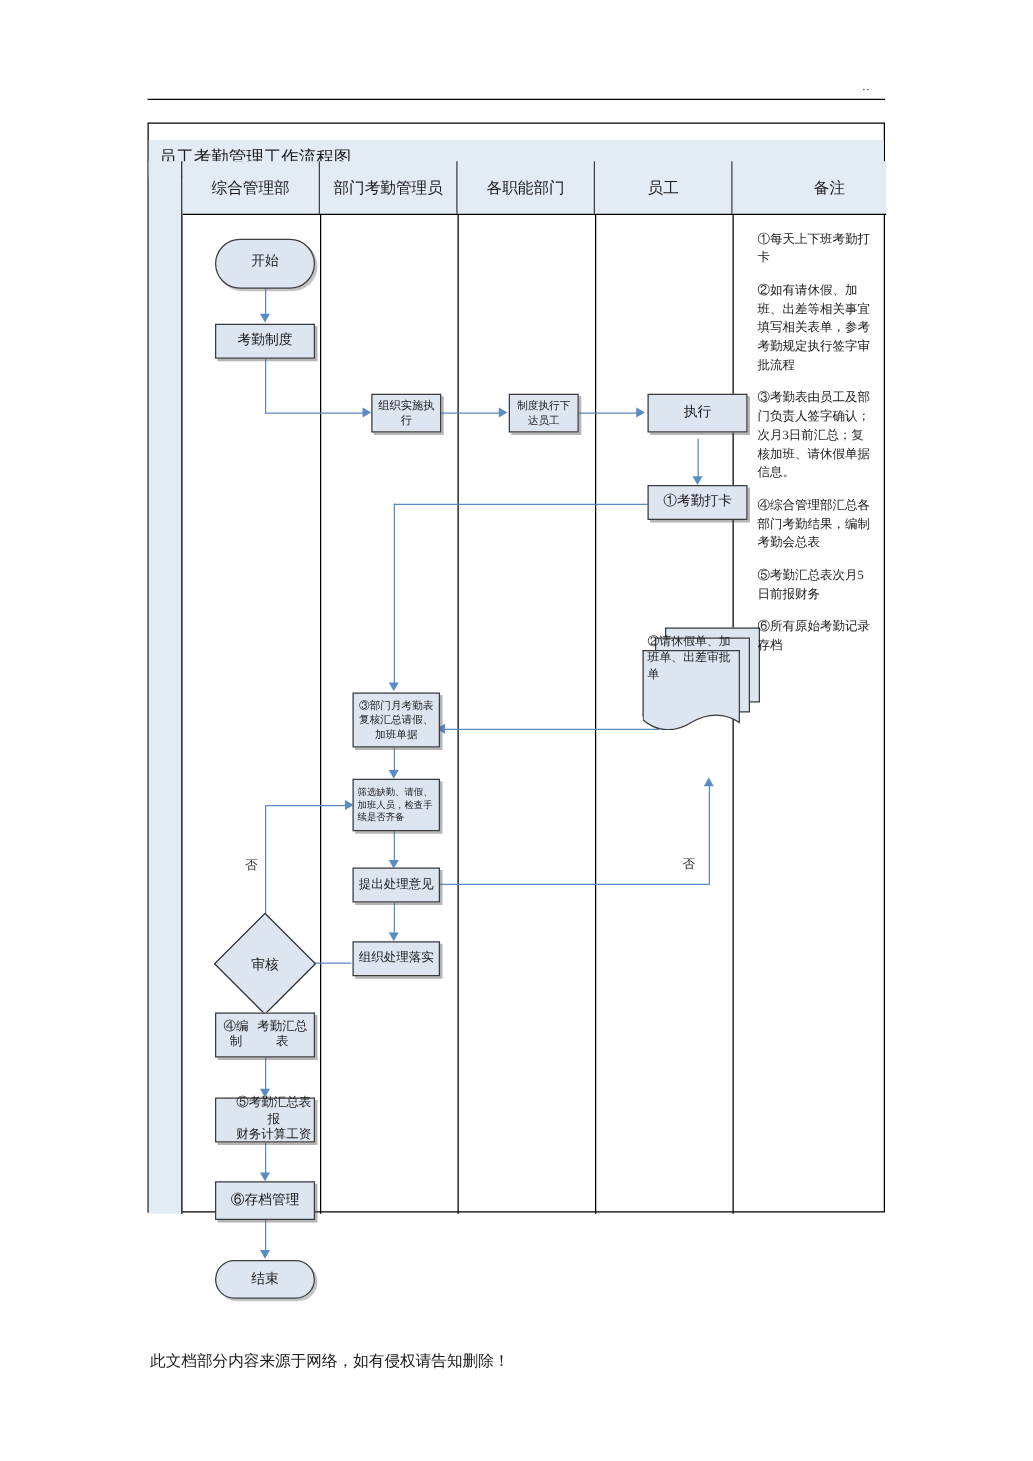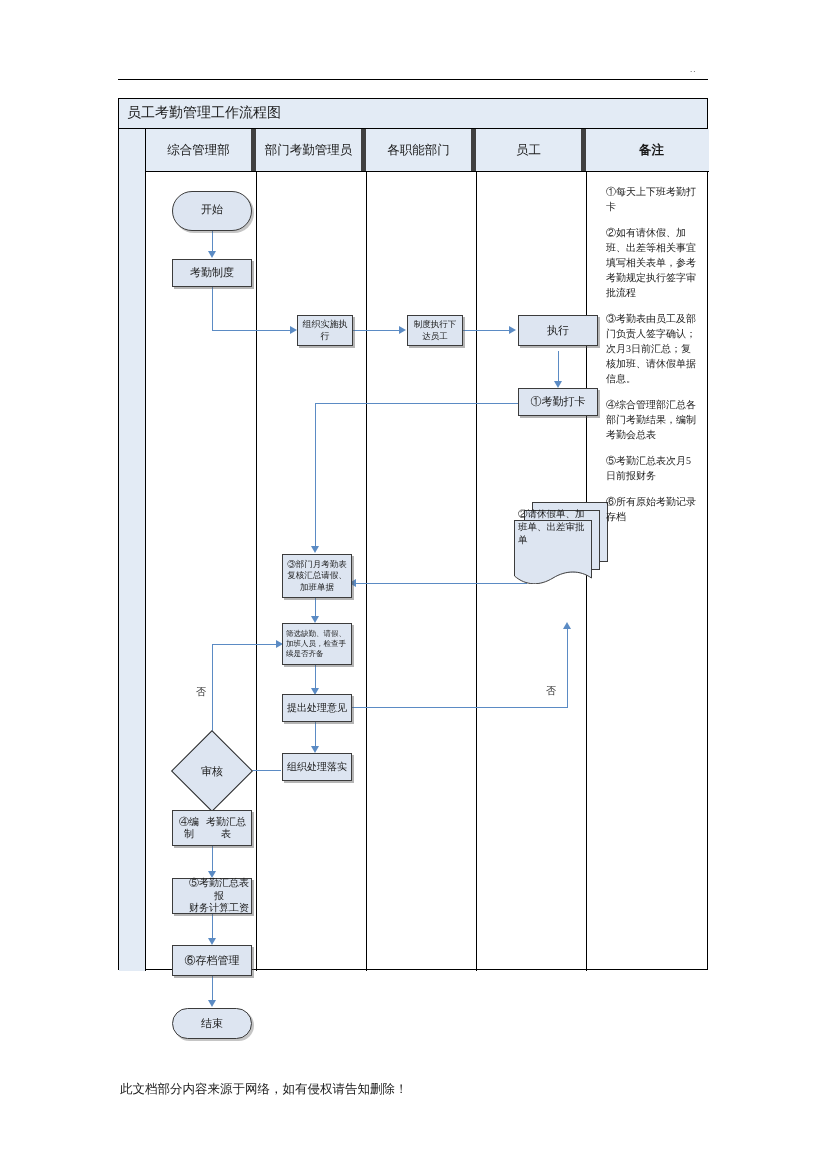--- a/index.html
+++ b/index.html
@@ -10,33 +10,33 @@
   .hdr-rule{position:absolute;left:118px;top:79px;width:590px;height:0;
             border-top:1.6px solid #000;}
   .hdr-dots{position:absolute;left:690px;top:64px;font-size:9px;color:#333;
             letter-spacing:1px;}
 
   
   .table{position:absolute;left:118px;top:98px;width:590px;height:872px;
          border:1px solid #000;box-sizing:border-box;background:#fff;}
 
   
-  .title-row{position:absolute;left:0;top:0;width:100%;height:30px;
+  .title-row{position:absolute;left:0;top:13px;width:100%;height:30px;
              border-bottom:1px solid #000;background:#e3ebf5;box-sizing:border-box;}
   .title-row .txt{position:absolute;left:8px;top:5px;font-size:14px;color:#1a1a1a;}
 
   
   .lead-col{position:absolute;left:0;top:30px;width:27px;height:842px;
             background:#e3ebf5;border-right:1px solid #000;box-sizing:border-box;}
 
   
   .head-row{position:absolute;left:27px;top:30px;width:563px;height:43px;
             border-bottom:1px solid #000;box-sizing:border-box;background:#e3ebf5;}
   .head-cell{position:absolute;top:0;height:100%;box-sizing:border-box;
-             border-right:5px solid #404040;display:flex;align-items:center;
+             border-right:1px solid #404040;display:flex;align-items:center;
              justify-content:center;font-size:12.5px;}
   .head-cell.last{border-right:none;}
 
   
   .lane-sep{position:absolute;top:73px;width:0;height:799px;border-left:1px solid #000;}
 
   
   .diagram{position:absolute;left:27px;top:73px;width:563px;height:799px;}
 
   
@@ -105,21 +105,21 @@
     <span class="txt">员工考勤管理工作流程图</span>
   </div>
 
   <div class="lead-col"></div>
 
   <div class="head-row">
     <div class="head-cell" style="left:0;width:110px;">综合管理部</div>
     <div class="head-cell" style="left:110px;width:110px;">部门考勤管理员</div>
     <div class="head-cell" style="left:220px;width:110px;">各职能部门</div>
     <div class="head-cell" style="left:330px;width:110px;">员工</div>
-    <div class="head-cell last" style="left:444px;width:123px;font-weight:bold;">备注</div>
+    <div class="head-cell last" style="left:456px;width:123px;">备注</div>
   </div>
 
   <div class="lane-sep" style="left:137px;"></div>
   <div class="lane-sep" style="left:247px;"></div>
   <div class="lane-sep" style="left:357px;"></div>
   <div class="lane-sep" style="left:467px;"></div>
 
   <div class="diagram">
 
     <div class="ln v" style="left:66px;top:44px;height:38px;"></div>

